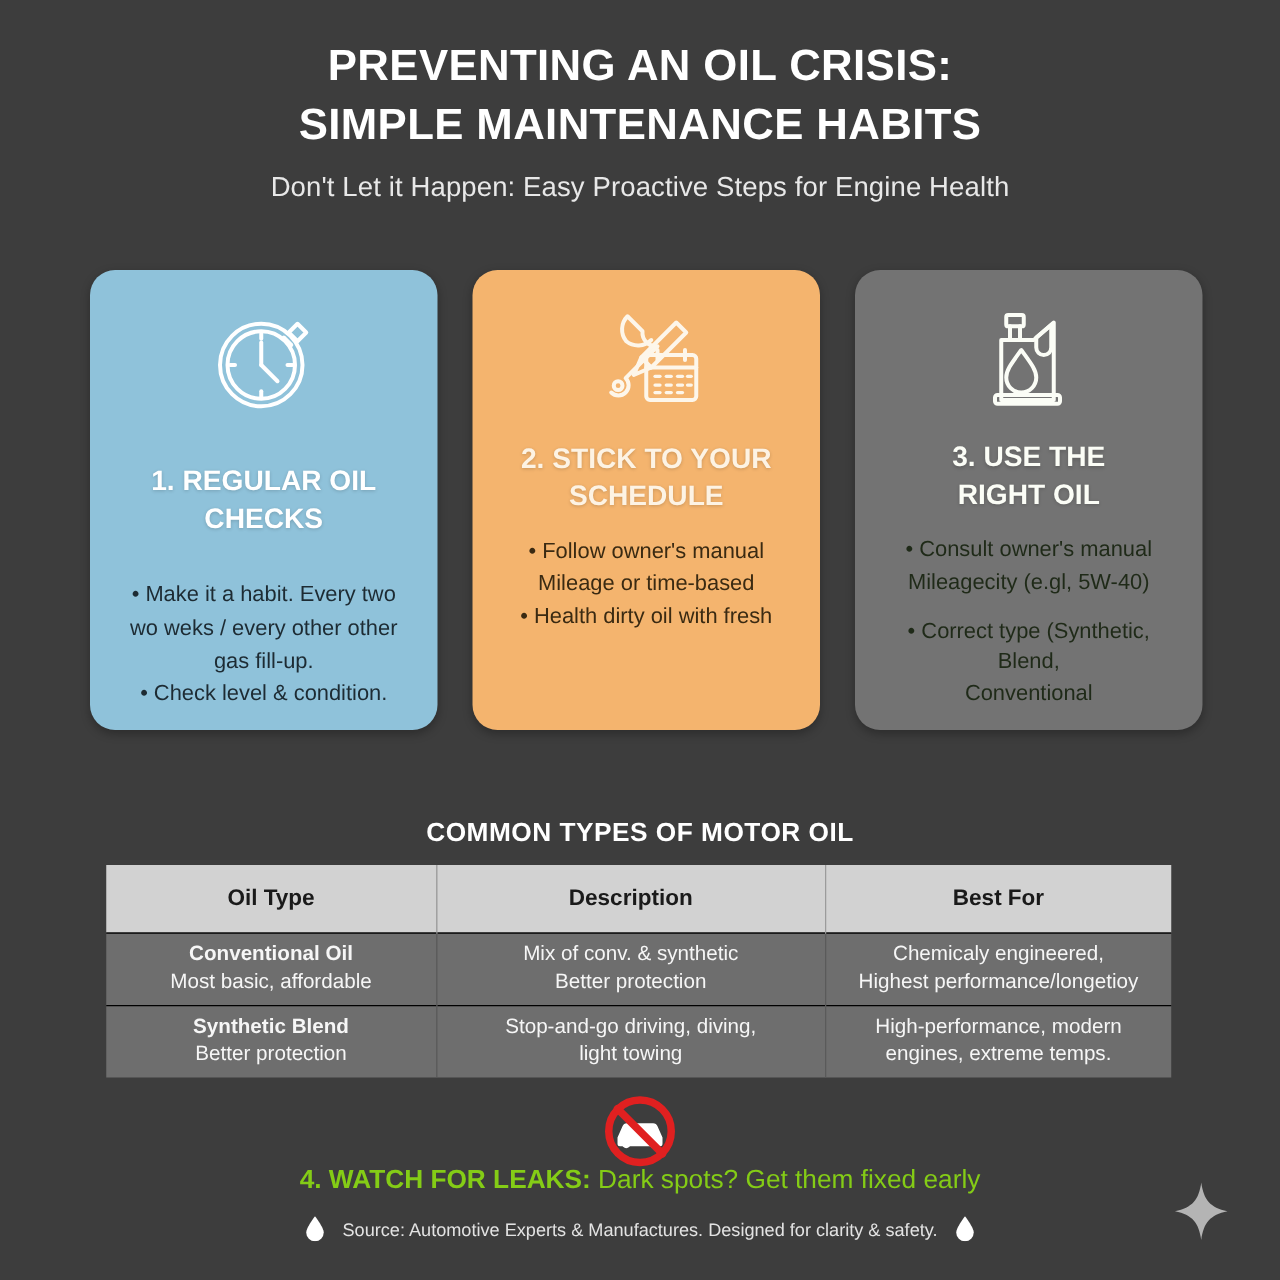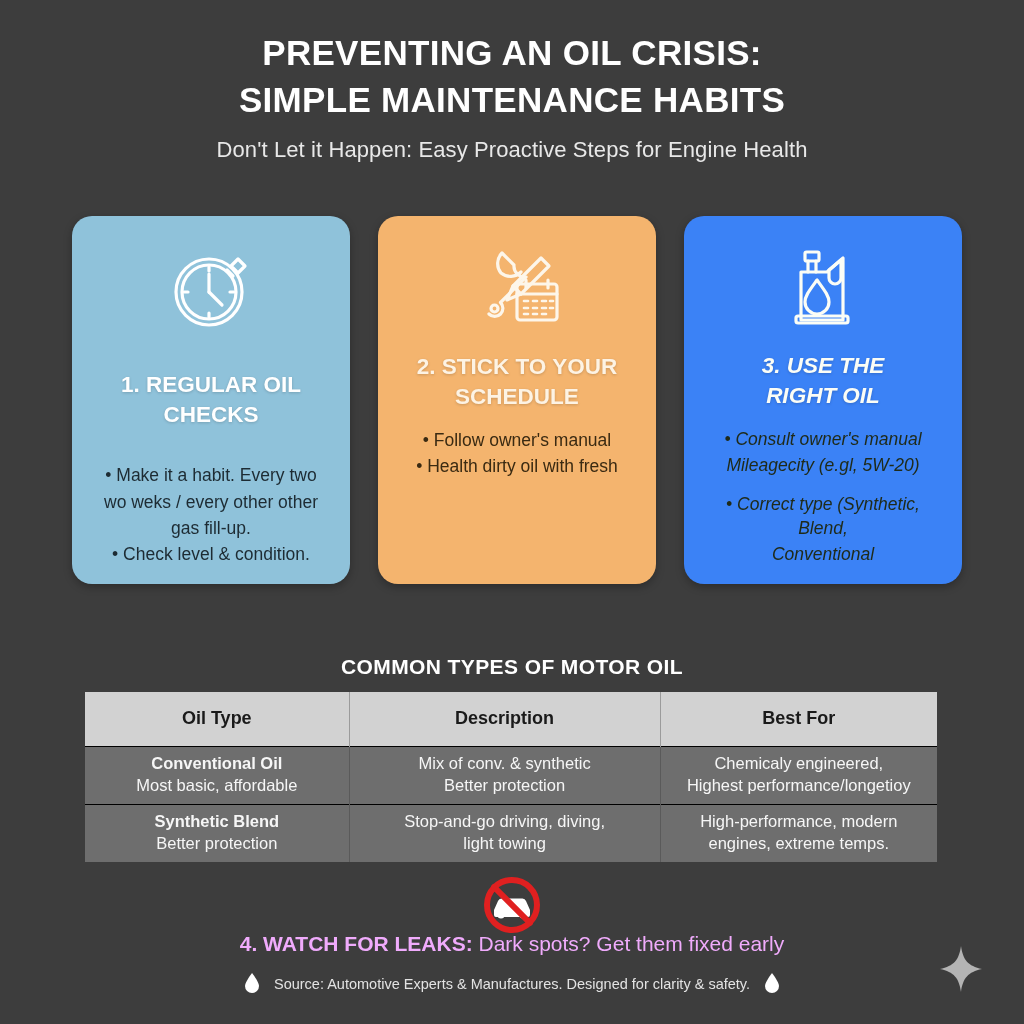--- a/index.html
+++ b/index.html
@@ -68,21 +68,21 @@
     line-height:1.38;
     text-align:center;
     color:#1d2b33;
   }
   .card-bullets .b { margin-bottom:2px; }
   .card-bullets .sub { margin-bottom:2px; }
   .card-bullets .gap { margin-top:14px; }
 
   .card.blue   { background:#8fc2da;justify-content:space-between; }
   .card.orange { background:#f4b46e; }
-  .card.green  { background:#3b82f6;font-style:italic; }
+  .card.green  { background:#737373; }
   .card.orange .card-bullets { color:#3a2a12; }
   .card.green  .card-bullets { color:#1f2a18; }
   .card.orange .card-title { color:#fdf3e4; }
   .card.green  .card-title { color:#fbfdf6; }
 
   
   .table-heading {
     position:absolute;
     top:655px; left:0; width:100%;
     text-align:center;
@@ -128,21 +128,21 @@
   
   .nocar {
     position:absolute;
     top:874px; left:50%;
     transform:translateX(-50%);
   }
   .leaks {
     position:absolute;
     top:932px; left:0; width:100%;
     text-align:center;
-    color:#f0abfc;
+    color:#84cc16;
     font-size:21px;
   }
   .leaks .lead { font-weight:bold; }
   .leaks .rest { font-weight:normal; }
   .source {
     position:absolute;
     top:972px; left:0; width:100%;
     display:flex;
     align-items:center;
     justify-content:center;
@@ -222,20 +222,21 @@
             <line x1="73" y1="72" x2="77" y2="72"></line>
           </g>
         </svg>
       </div>
       <div class="card-title">
         <span>2. STICK TO YOUR</span><br>
         <span>SCHEDULE</span>
       </div>
       <div class="card-bullets">
         <div class="b">• Follow owner's manual</div>
+        <div class="sub">Mileage or time-based</div>
         <div class="b">• Health dirty oil with fresh</div>
       </div>
     </div>
 
     <div class="card green">
       <div class="card-icon">
         <svg width="92" height="92" viewBox="0 0 92 92" fill="none" stroke="#fbfdf6" stroke-width="3.2" stroke-linecap="round" stroke-linejoin="round">
           <path d="M24 30 h26 l16 -14 v62 h-42 z"></path>
           <rect x="28" y="10" width="14" height="9" rx="1.5"></rect>
           <line x1="31" y1="19" x2="31" y2="30"></line>
@@ -244,21 +245,21 @@
           <rect x="19" y="74" width="52" height="7" rx="2"></rect>
           <path d="M40 38 c-8 11 -12 16 -12 22 a12 12 0 0 0 24 0 c0 -6 -4 -11 -12 -22 z"></path>
         </svg>
       </div>
       <div class="card-title">
         <span>3. USE THE</span><br>
         <span>RIGHT OIL</span>
       </div>
       <div class="card-bullets">
         <div class="b">• Consult owner's manual</div>
-        <div class="sub">Mileagecity (e.gl, 5W-20)</div>
+        <div class="sub">Mileagecity (e.gl, 5W-40)</div>
         <div class="b gap">• Correct type (Synthetic, Blend,</div>
         <div class="sub">Conventional</div>
       </div>
     </div>
 
   </div>
 
   <div class="table-heading">COMMON TYPES OF MOTOR OIL</div>
   <div class="table-wrap">
     <table>

